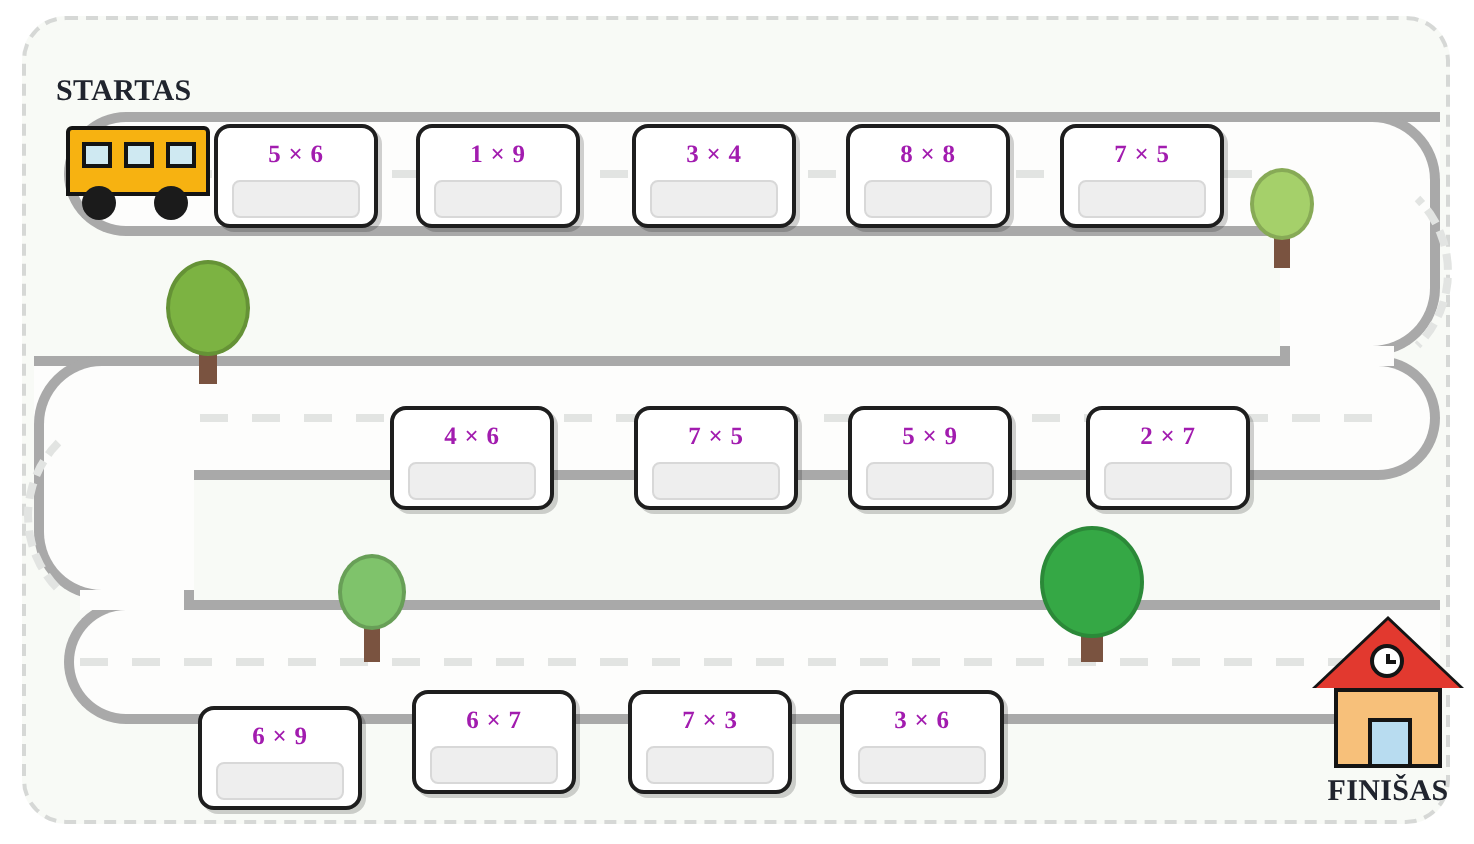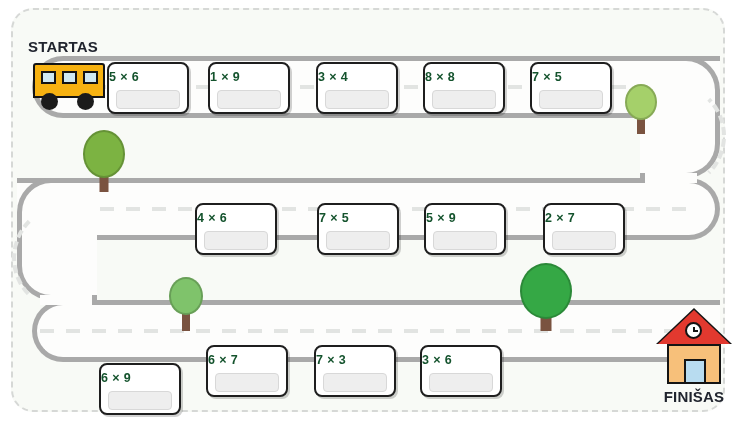--- a/index.html
+++ b/index.html
@@ -6,20 +6,21 @@
   body{
     width:737px;height:422px;
     background:#ffffff;
     font-family:"Liberation Sans","DejaVu Sans",sans-serif;
     overflow:hidden;
   }
   #stage{
     position:relative;
     width:737px;height:313px;
     background:#ffffff;
+    font-family:Liberation Serif, serif;
   }
   
   .worksheet-frame{
     position:absolute;
     left:11px;top:8px;
     width:714px;height:404px;
     border:2px dashed #d6d8d6;
     border-radius:22px;
     background:#f8faf6;
     box-sizing:border-box;
@@ -121,23 +122,23 @@
     position:absolute;
     width:82px;height:52px;
     background:#ffffff;
     border:2px solid #1e1e1e;
     border-radius:8px;
     box-shadow:2px 2px 0 rgba(0,0,0,.18);
     box-sizing:border-box;
   }
   .card .expr{
     position:absolute;left:0;right:0;top:6px;
-    text-align:left;
+    text-align:center;
     font-size:12.5px;font-weight:bold;
-    color:#14532d;
+    color:#a21caf;
     letter-spacing:.4px;
   }
   .card .answer{
     position:absolute;left:7px;right:7px;top:26px;height:19px;
     background:#eeeeee;
     border:1px solid #d8d8d8;
     border-radius:4px;
     box-sizing:border-box;
   }
 
@@ -270,21 +271,21 @@
   </div>
   <div class="card" style="left:424px;top:203px;">
     <div class="expr">5 × 9</div>
     <div class="answer"></div>
   </div>
   <div class="card" style="left:543px;top:203px;">
     <div class="expr">2 × 7</div>
     <div class="answer"></div>
   </div>
 
-  <div class="card" style="left:99px;top:363px;">
+  <div class="card" style="left:99px;top:353px;">
     <div class="expr">6 × 9</div>
     <div class="answer"></div>
   </div>
   <div class="card" style="left:206px;top:345px;">
     <div class="expr">6 × 7</div>
     <div class="answer"></div>
   </div>
   <div class="card" style="left:314px;top:345px;">
     <div class="expr">7 × 3</div>
     <div class="answer"></div>

